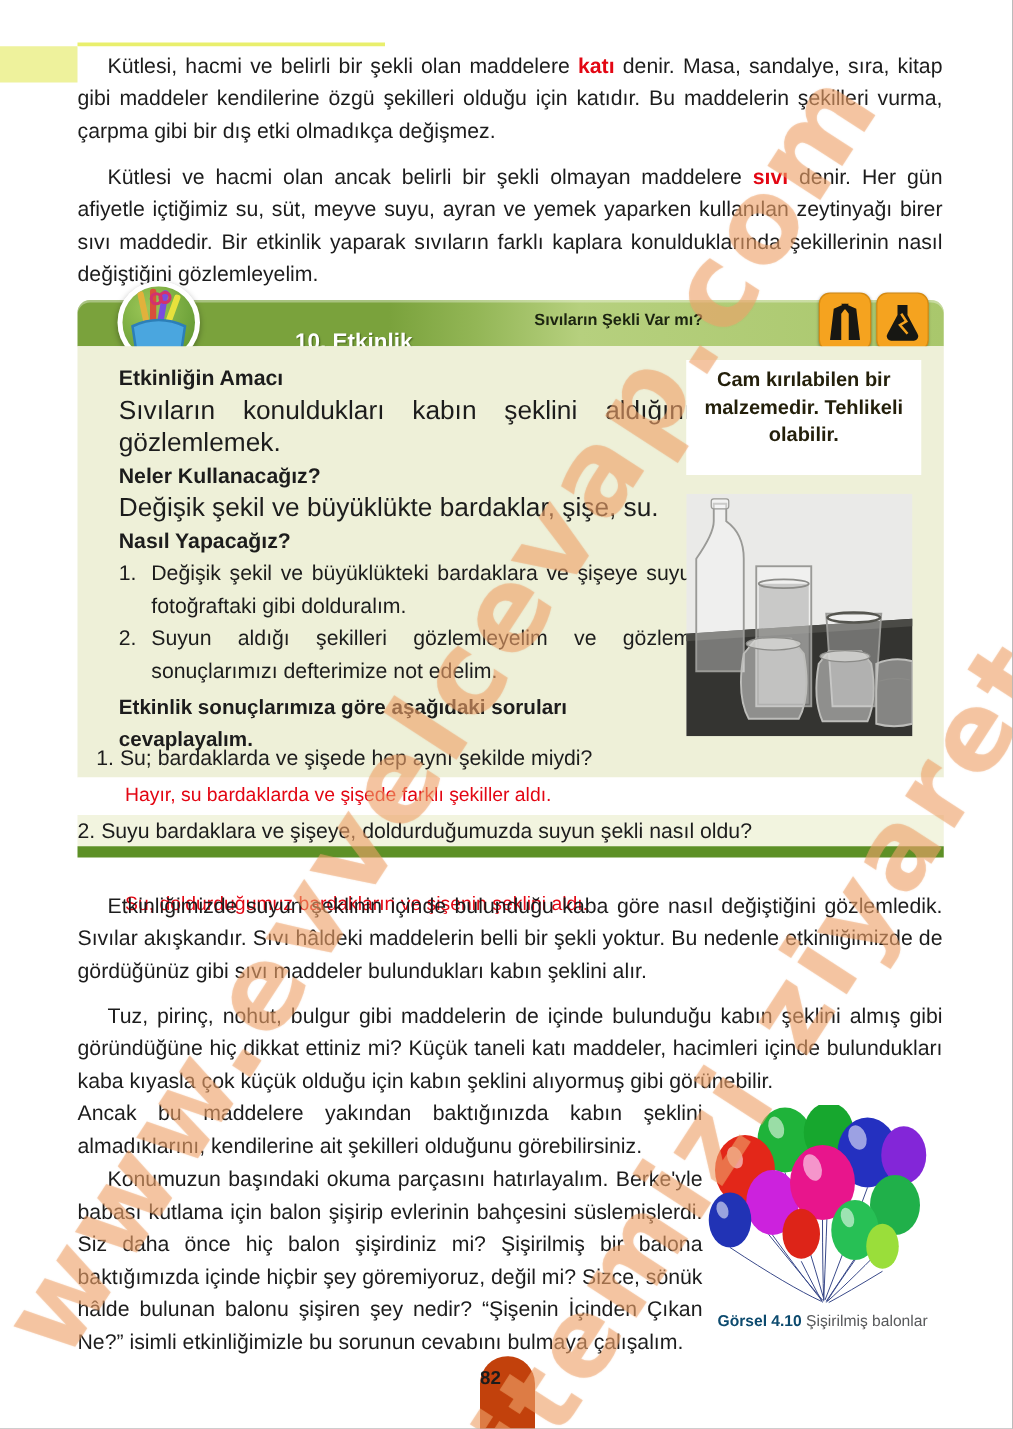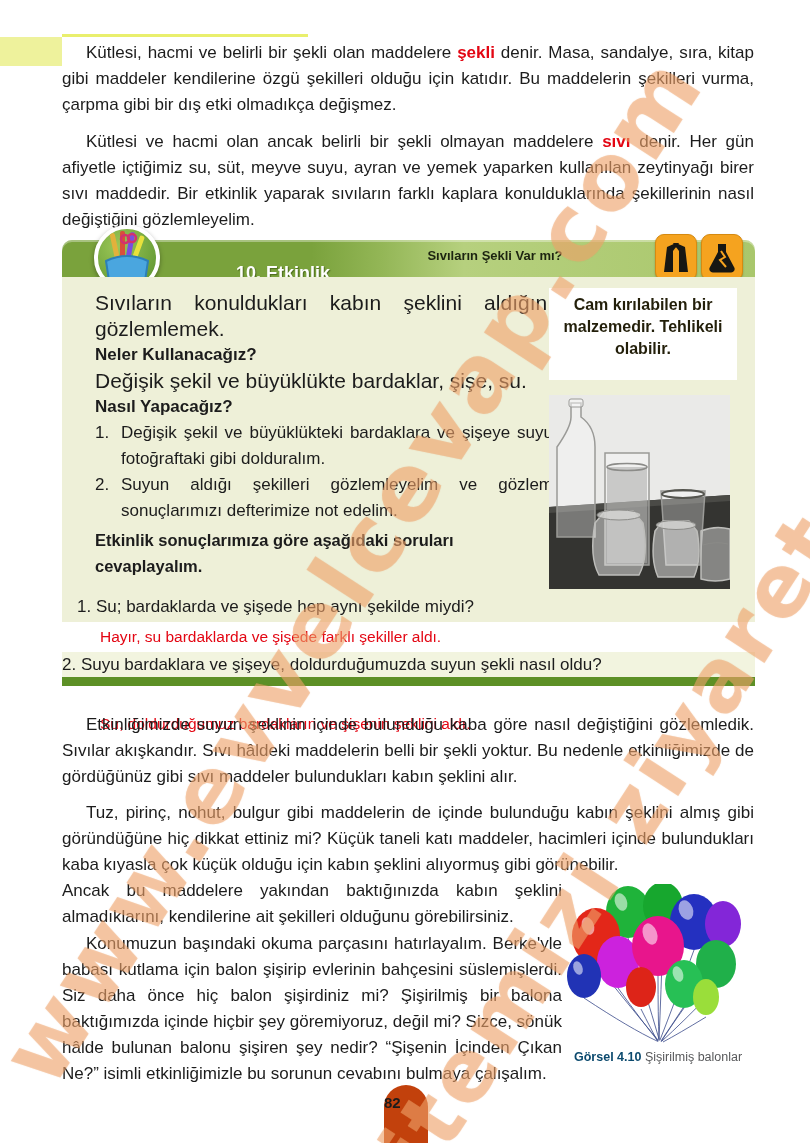--- a/index.html
+++ b/index.html
@@ -105,21 +105,21 @@
 </style>
 </head>
 <body>
 
 <div class="page">
 
   <div class="top-rule"></div>
   <div class="corner-tab"></div>
 
   <div class="intro">
-    <p class="para"><span>Kütlesi, hacmi ve belirli bir şekli olan maddelere </span><span class="term">şekli</span><span> denir. Masa, sandalye, sıra, kitap gibi maddeler kendilerine özgü şekilleri olduğu için katıdır. Bu maddelerin şekilleri vurma, çarpma gibi bir dış etki olmadıkça değişmez.</span></p>
+    <p class="para"><span>Kütlesi, hacmi ve belirli bir şekli olan maddelere </span><span class="term">katı</span><span> denir. Masa, sandalye, sıra, kitap gibi maddeler kendilerine özgü şekilleri olduğu için katıdır. Bu maddelerin şekilleri vurma, çarpma gibi bir dış etki olmadıkça değişmez.</span></p>
     <p class="para"><span>Kütlesi ve hacmi olan ancak belirli bir şekli olmayan maddelere </span><span class="term">sıvı</span><span> denir. Her gün afiyetle içtiğimiz su, süt, meyve suyu, ayran ve yemek yaparken kullanılan zeytinyağı birer sıvı maddedir. Bir etkinlik yaparak sıvıların farklı kaplara konulduklarında şekillerinin nasıl değiştiğini gözlemleyelim.</span></p>
   </div>
 
   <div class="activity">
     <div class="act-header">
       <div class="act-circle">
         <svg width="58" height="58" viewBox="0 0 58 58">
           <rect x="14" y="4" width="5" height="26" rx="2" fill="#e2b13c" transform="rotate(-12 16 16)"></rect>
           <rect x="22" y="2" width="5" height="28" rx="2" fill="#d94f3a"></rect>
           <rect x="30" y="3" width="5" height="27" rx="2" fill="#7a4de0" transform="rotate(10 32 16)"></rect>
@@ -140,20 +140,21 @@
       <div class="act-badge badge-flask">
         <svg width="30" height="34" viewBox="0 0 30 34">
           <path d="M11 3 h8 v8 l8 15 a3.5 3.5 0 0 1 -3 5.5 h-18 a3.5 3.5 0 0 1 -3 -5.5 l8 -15 Z" fill="#171713"></path>
           <path d="M14 10 l4 6 -5 3 6 7" stroke="#f5a31f" stroke-width="2" fill="none"></path>
         </svg>
       </div>
     </div>
 
     <div class="act-body">
       <div class="act-left">
+        <div class="act-h">Etkinliğin Amacı</div>
         <div class="act-t">Sıvıların konuldukları kabın şeklini aldığını gözlemlemek.</div>
         <div class="act-h">Neler Kullanacağız?</div>
         <div class="act-t">Değişik şekil ve büyüklükte bardaklar, şişe, su.</div>
         <div class="act-h">Nasıl Yapacağız?</div>
         <div class="step">
           <span class="step-num">1.</span>
           <span class="step-text">Değişik şekil ve büyüklükteki bardaklara ve şişeye suyu fotoğraftaki gibi dolduralım.</span>
         </div>
         <div class="step">
           <span class="step-num">2.</span>

